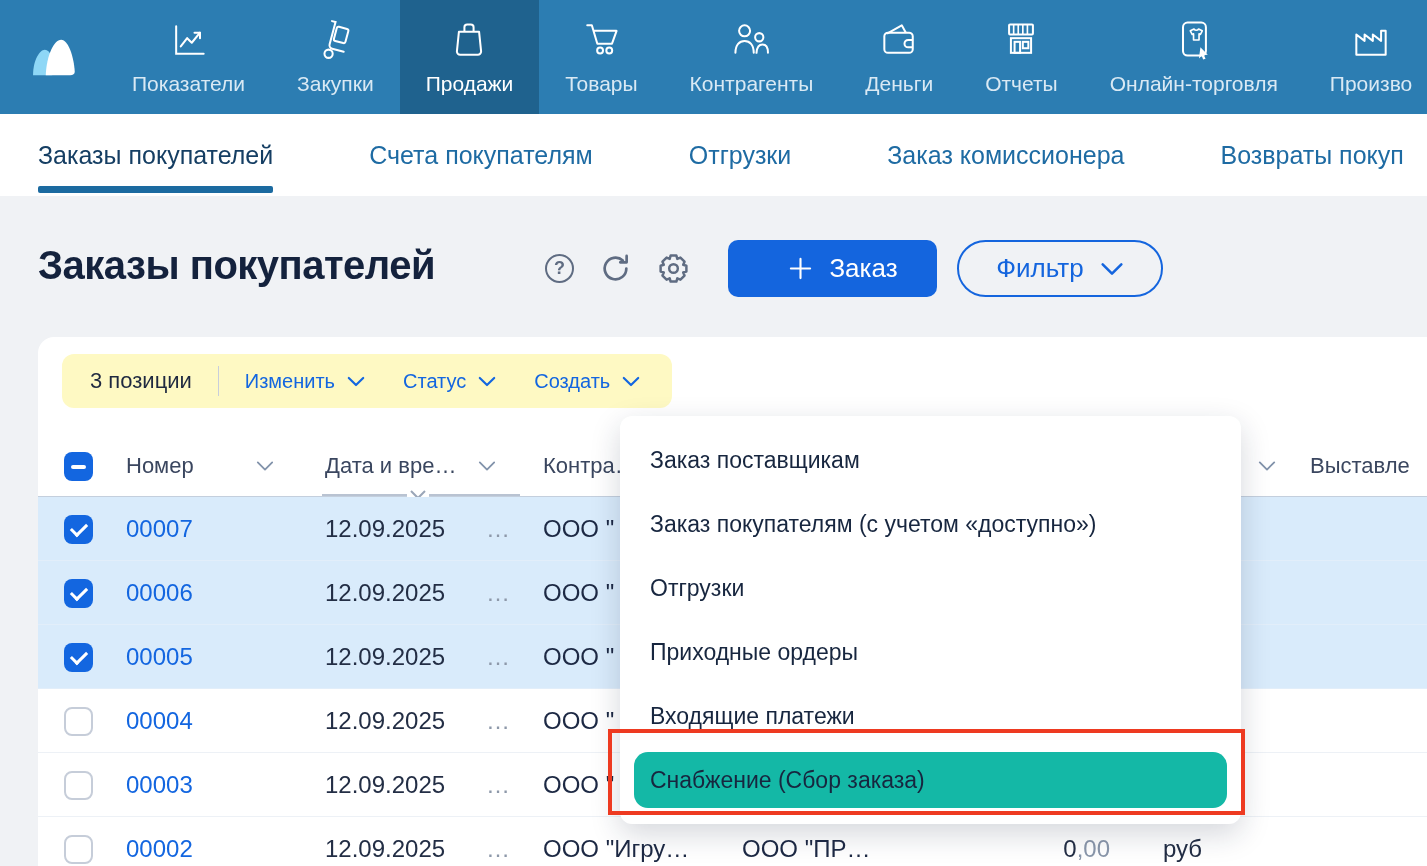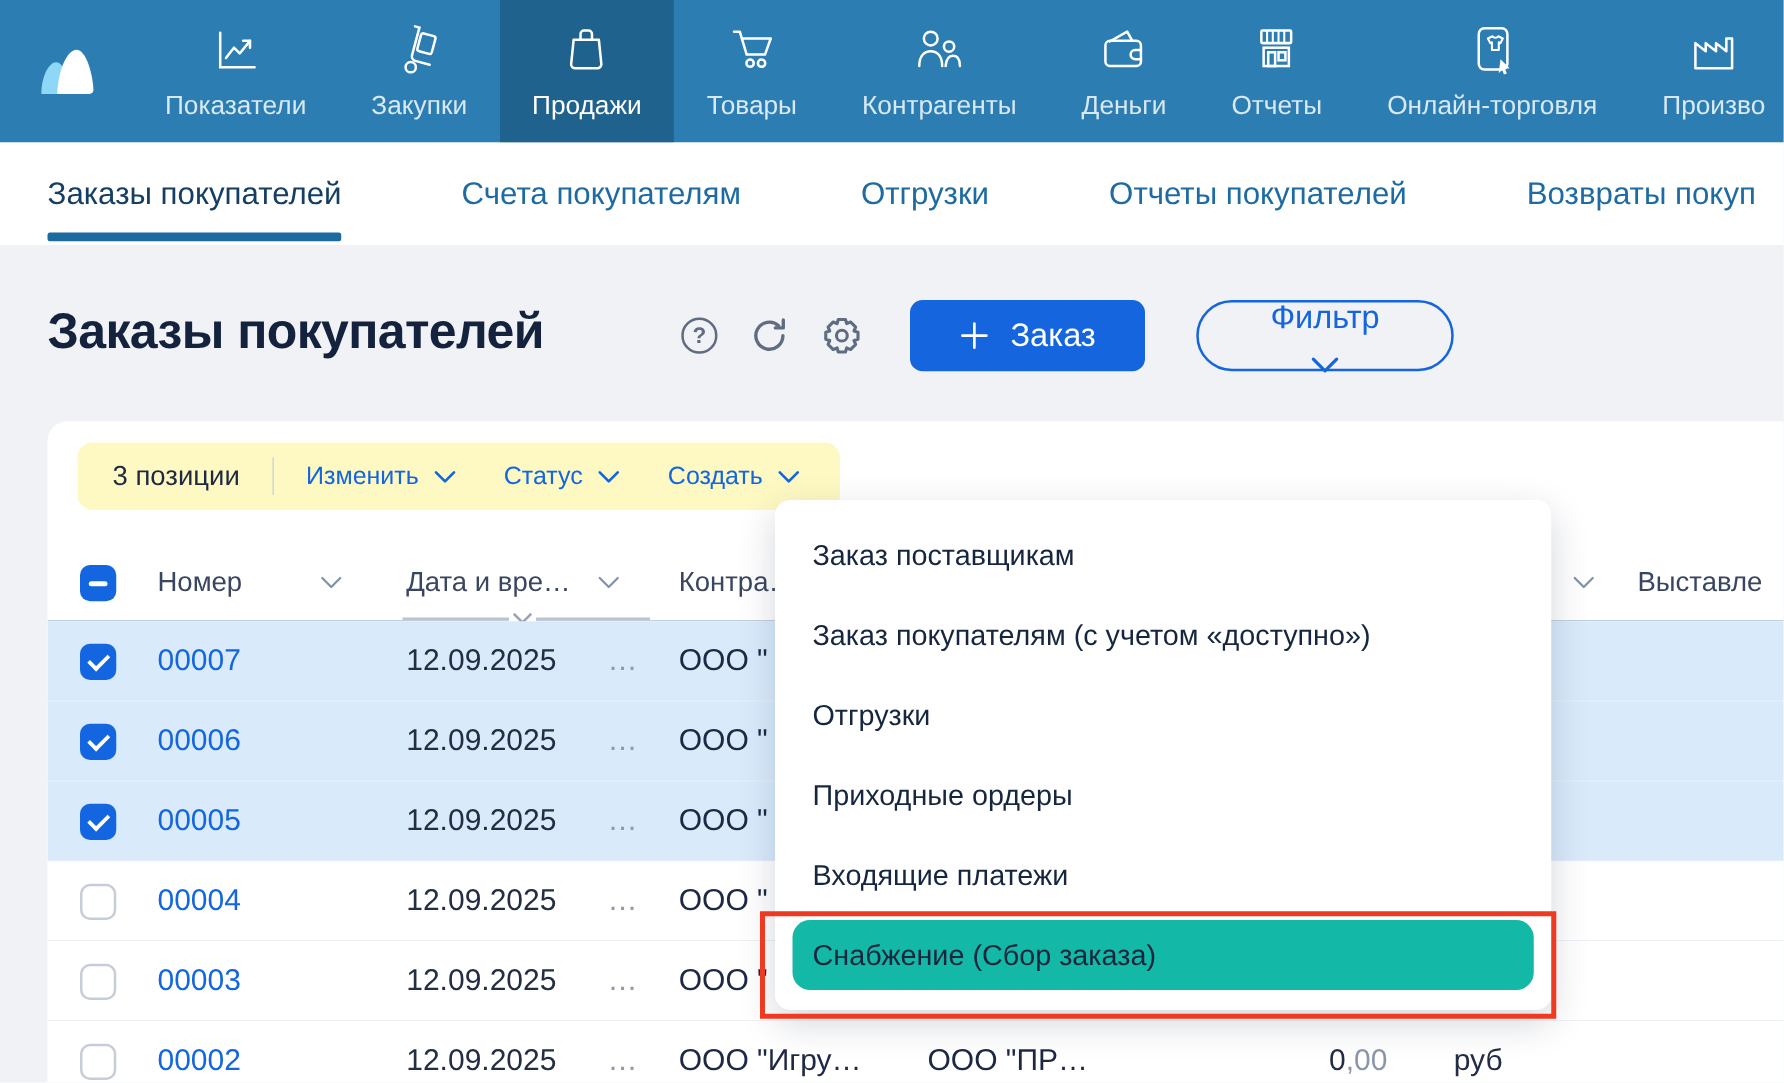--- a/index.html
+++ b/index.html
@@ -29,24 +29,24 @@
   .page-title{position:absolute;left:38px;top:243px;font-size:40px;font-weight:bold;
        color:#14223d;letter-spacing:-0.5px;}
   .title-icons{position:absolute;left:545px;top:252px;display:flex;gap:25px;align-items:center;}
   .icon-help{width:29px;height:29px;border:2.4px solid #5f6c82;border-radius:50%;
        display:flex;align-items:center;justify-content:center;font-size:18px;font-weight:bold;
        color:#5f6c82;box-sizing:border-box;cursor:pointer;}
   .icon-btn{cursor:pointer;display:flex;align-items:center;}
 
   .btn-add{position:absolute;left:728px;top:240px;width:188px;height:57px;background:#1465de;
        border-radius:10px;color:#fff;font-size:26px;display:flex;align-items:center;
-       justify-content:center;gap:16px;cursor:pointer;}
+       justify-content:center;gap:16px;cursor:pointer;padding-left:21px;}
   .btn-filter{position:absolute;left:957px;top:240px;width:206px;height:57px;border:2px solid #1465de;
        border-radius:29px;color:#1465de;font-size:26px;display:flex;align-items:center;
-       justify-content:center;gap:16px;box-sizing:border-box;cursor:pointer;background:#f0f2f5;flex-direction:column;}
+       justify-content:center;gap:16px;box-sizing:border-box;cursor:pointer;background:#f0f2f5;}
 
   
   .card{position:absolute;left:38px;top:337px;width:1389px;height:529px;background:#fff;
        border-radius:16px 0 0 0;overflow:hidden;}
 
   .toolbar{position:absolute;left:24px;top:17px;height:54px;background:#fef9c3;border-radius:12px;
        display:flex;align-items:center;padding:0 28px;}
   .tb-count{color:#1f2940;font-size:22px;}
   .tb-divider{width:1px;height:30px;background:#c8cedb;margin:0 26px;}
   .tb-link{color:#1366e0;font-size:20px;display:flex;align-items:center;gap:12px;
@@ -81,21 +81,21 @@
   .cb{position:absolute;left:26px;top:18px;width:29px;height:29px;border-radius:8px;
       box-sizing:border-box;cursor:pointer;}
   .cb.checked,.cb.indeterminate{background:#1366e0;}
   .cb.unchecked{background:#fff;border:2px solid #c6cdd9;}
   .cb.checked::after{content:"";position:absolute;left:10px;top:5px;width:7px;height:13px;
       border-right:3px solid #fff;border-bottom:3px solid #fff;transform:rotate(45deg);}
   .cb.indeterminate::after{content:"";position:absolute;left:7px;top:13px;width:15px;height:3.5px;
       background:#fff;border-radius:2px;}
 
   
-  .menu{position:absolute;left:620px;top:400px;width:621px;background:#fff;border-radius:12px;
+  .menu{position:absolute;left:620px;top:416px;width:621px;background:#fff;border-radius:12px;
       box-shadow:0 10px 30px rgba(20,35,60,0.18);padding:12px 0;z-index:50;box-sizing:border-box;}
   .menu-item{height:64px;display:flex;align-items:center;padding:0 30px;font-size:23px;
       color:#17263f;cursor:pointer;white-space:nowrap;}
   .menu-item.hovered{background:#14b8a6;border-radius:14px;margin:4px 14px;height:56px;
       padding:0 16px;}
 
   .annotation{position:absolute;left:608px;top:729px;width:637px;height:86px;
       border:4px solid #ee3a21;box-sizing:border-box;z-index:60;pointer-events:none;}
 </style>
 </head>
@@ -210,21 +210,21 @@
           </svg>
       </span>
       <span class="nav-label">Произво</span>
     </div>
   </div>
 
   <div class="tabs">
     <div class="tab active">Заказы покупателей</div>
     <div class="tab">Счета покупателям</div>
     <div class="tab">Отгрузки</div>
-    <div class="tab">Отчеты покупателей</div>
+    <div class="tab">Заказ комиссионера</div>
     <div class="tab">Возвраты покуп</div>
   </div>
 
   <div class="page-title">Заказы покупателей</div>
 
   <div class="title-icons">
     <div class="icon-help">?</div>
     <div class="icon-btn">
       <svg width="33" height="33" viewBox="0 0 32 32">
           <path d="M26.5 16a10.5 10.5 0 1 1-3.4-7.7" fill="none" stroke="#5f6c82" stroke-width="2.6" stroke-linecap="round"></path>

